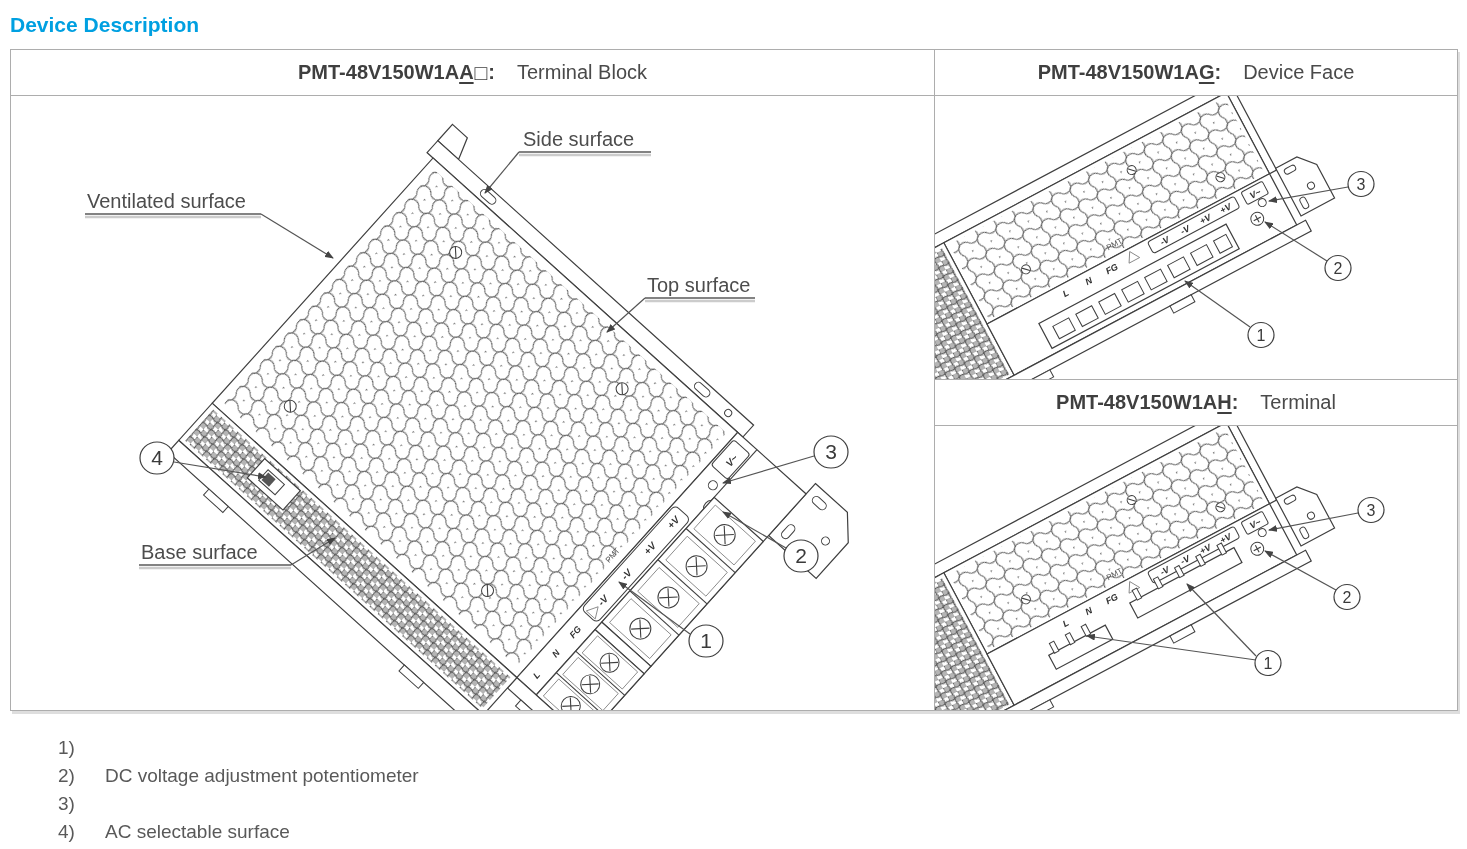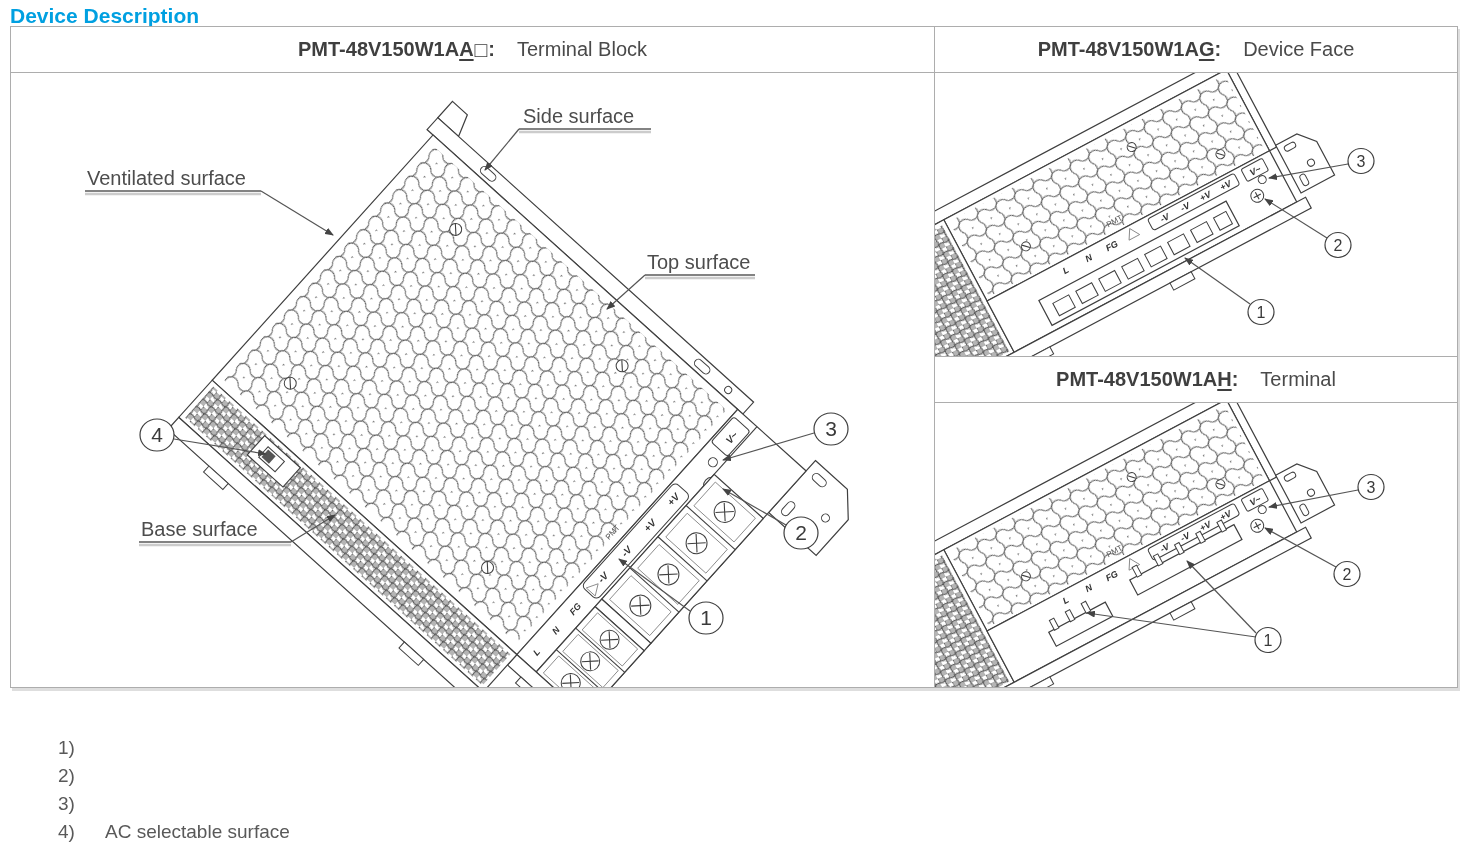--- a/index.html
+++ b/index.html
@@ -1,19 +1,19 @@
 <!DOCTYPE html>
 <html><head>
 <meta charset="utf-8">
 <style>
   html,body{margin:0;padding:0;background:#fff;}
   body{font-family:"Liberation Sans","DejaVu Sans",sans-serif;}
   .doc{position:relative;width:1467px;height:849px;background:#fff;overflow:hidden;}
-  .title{position:absolute;left:10px;top:4px;font-size:21px;font-weight:700;letter-spacing:0;}
-  .tbl{position:absolute;left:10px;top:26px;width:1448px;height:662px;border:1px solid #adadad;
+  .title{position:absolute;left:10px;top:13px;font-size:21px;font-weight:700;letter-spacing:0;}
+  .tbl{position:absolute;left:10px;top:49px;width:1448px;height:662px;border:1px solid #adadad;
        box-shadow:2px 3px 0 #dedede;display:flex;background:#fff;box-sizing:border-box;}
   .cell-l{width:924px;flex:0 0 924px;border-right:1px solid #adadad;display:flex;flex-direction:column;box-sizing:border-box;}
   .cell-r{flex:1;display:flex;flex-direction:column;min-width:0;}
   .hdr{height:45px;flex:0 0 45px;border-bottom:1px solid #adadad;display:flex;align-items:center;
        justify-content:center;font-size:20px;color:#3f3f3f;white-space:pre;}
   .hdr .b{font-weight:700;}
   .hdr .u{font-weight:700;text-decoration:underline;text-decoration-thickness:2px;text-underline-offset:3px;}
   .hdr .box{font-weight:400;margin:0 1px;font-size:21px;}
   .hdr .v{font-weight:400;margin-left:22px;color:#4a4a4a;}
   .fig{position:relative;overflow:hidden;background:#fff;}
@@ -410,20 +410,21 @@
       </div>
     </div>
   </div>
 
   <div class="legend">
     <div class="lg-row">
       <span class="lg-num">1)</span>
     </div>
     <div class="lg-row">
       <span class="lg-num">2)</span>
+      <span class="lg-text">DC voltage adjustment potentiometer</span>
     </div>
     <div class="lg-row">
       <span class="lg-num">3)</span>
     </div>
     <div class="lg-row">
       <span class="lg-num">4)</span>
       <span class="lg-text">AC selectable surface</span>
     </div>
   </div>
 

